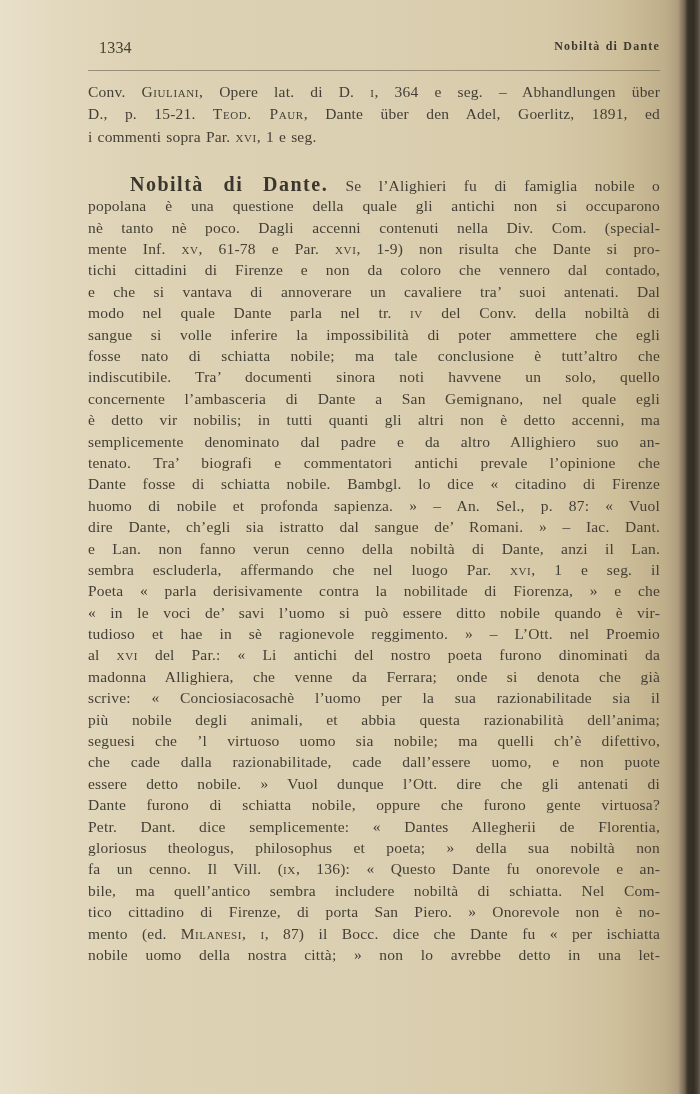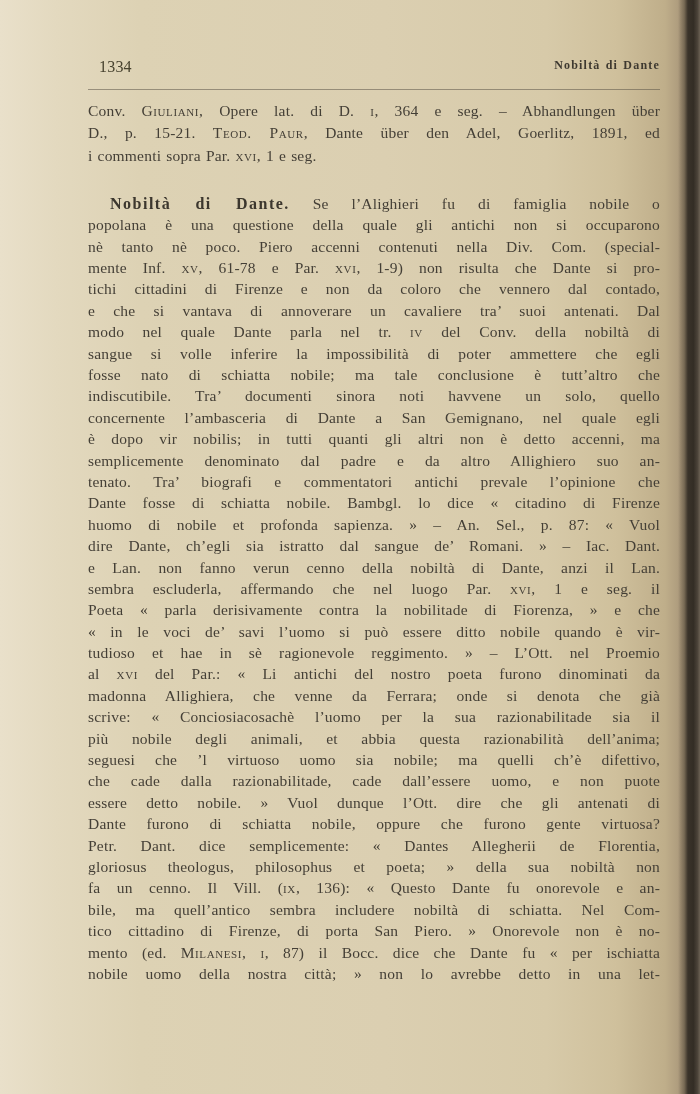--- a/index.html
+++ b/index.html
@@ -15,21 +15,21 @@
     color:#443f36;
   }
   
   .edge-dark{
     position:absolute;top:0;right:0;width:22px;height:100%;
     background:linear-gradient(90deg,
       rgba(90,78,60,0) 0%, rgba(80,70,55,.55) 28%,
       #3a332a 45%, #332d25 70%, #4a4238 88%, #6a6053 100%);
   }
   .textblock{
-    position:absolute;left:88px;top:58px;width:572px;
+    position:absolute;left:88px;top:39px;width:572px;
     font-size:15.5px;letter-spacing:.2px;word-spacing:1px;
   }
   .header{position:relative;height:24px;}
   .pagenum{position:absolute;left:11px;top:0;font-size:16px;color:#47422f;}
   .runtitle{
     display:block;text-align:right;font-weight:bold;font-size:12px;
     letter-spacing:1.2px;color:#3e3930;
   }
   .rule{
     height:0;border-bottom:1.5px solid rgba(93,86,72,.55);
@@ -40,21 +40,21 @@
   .p1{margin-top:26px;}
   .line{
     text-align:justify;text-align-last:justify;
     overflow:hidden;white-space:nowrap;
   }
   .p0 .line{line-height:22.3px;height:22.3px;}
   .p1 .line{line-height:21.4px;height:21.4px;}
   .line.short{text-align-last:left;}
   .r-n{}
   .r-i{}
-  .r-b{font-weight:bold;letter-spacing:1.5px;font-size:16px;color:#3c372e;}
+  .r-b{font-weight:bold;letter-spacing:1.5px;font-size:20px;color:#3c372e;margin-left:20px;}
   .r-sc{font-variant:small-caps;letter-spacing:.6px;}
 </style>
 </head>
 <body>
 
 <div class="page">
   <div class="textblock">
     <div class="header">
       <span class="pagenum">1334</span>
       <span class="runtitle">Nobiltà di Dante</span>
@@ -62,30 +62,30 @@
     <div class="rule"></div>
     <div class="paras" id="paras">
         <div class="para p0">
           <div class="line"><span class="r-i">Conv.</span><span class="r-n"> </span><span class="r-sc">Giuliani</span><span class="r-n">, </span><span class="r-i">Opere lat. di D.</span><span class="r-n"> </span><span class="r-sc">i</span><span class="r-n">, 364 e seg. – </span><span class="r-i">Abhandlungen über</span></div>
           <div class="line"><span class="r-i">D.</span><span class="r-n">, p. 15-21. </span><span class="r-sc">Teod. Paur</span><span class="r-n">, </span><span class="r-i">Dante über den Adel</span><span class="r-n">, Goerlitz, 1891, ed</span></div>
           <div class="line short"><span class="r-n">i commenti sopra </span><span class="r-i">Par.</span><span class="r-n"> </span><span class="r-sc">xvi</span><span class="r-n">, 1 e seg.</span></div>
         </div>
         <div class="para p1">
           <div class="line" style="text-indent: 22px;"><span class="r-b">Nobiltà di Dante.</span><span class="r-n"> Se l’Alighieri fu di famiglia nobile o</span></div>
           <div class="line"><span class="r-n">popolana è una questione della quale gli antichi non si occuparono</span></div>
-          <div class="line"><span class="r-n">nè tanto nè poco. Piero accenni contenuti nella </span><span class="r-i">Div. Com.</span><span class="r-n"> (special-</span></div>
+          <div class="line"><span class="r-n">nè tanto nè poco. Dagli accenni contenuti nella </span><span class="r-i">Div. Com.</span><span class="r-n"> (special-</span></div>
           <div class="line"><span class="r-n">mente </span><span class="r-i">Inf.</span><span class="r-n"> </span><span class="r-sc">xv</span><span class="r-n">, 61-78 e </span><span class="r-i">Par.</span><span class="r-n"> </span><span class="r-sc">xvi</span><span class="r-n">, 1-9) non risulta che Dante si pro-</span></div>
           <div class="line"><span class="r-n">tichi cittadini di Firenze e non da coloro che vennero dal contado,</span></div>
           <div class="line"><span class="r-n">e che si vantava di annoverare un cavaliere tra’ suoi antenati. Dal</span></div>
           <div class="line"><span class="r-n">modo nel quale Dante parla nel tr. </span><span class="r-sc">iv</span><span class="r-n"> del </span><span class="r-i">Conv.</span><span class="r-n"> della nobiltà di</span></div>
           <div class="line"><span class="r-n">sangue si volle inferire la impossibilità di poter ammettere che egli</span></div>
           <div class="line"><span class="r-n">fosse nato di schiatta nobile; ma tale conclusione è tutt’altro che</span></div>
           <div class="line"><span class="r-n">indiscutibile. Tra’ documenti sinora noti havvene un solo, quello</span></div>
           <div class="line"><span class="r-n">concernente l’ambasceria di Dante a San Gemignano, nel quale egli</span></div>
-          <div class="line"><span class="r-n">è dopo </span><span class="r-i">vir nobilis;</span><span class="r-n"> in tutti quanti gli altri non è detto accenni, ma</span></div>
+          <div class="line"><span class="r-n">è detto </span><span class="r-i">vir nobilis;</span><span class="r-n"> in tutti quanti gli altri non è detto accenni, ma</span></div>
           <div class="line"><span class="r-n">semplicemente denominato dal padre e da altro Allighiero suo an-</span></div>
           <div class="line"><span class="r-n">tenato. Tra’ biografi e commentatori antichi prevale l’opinione che</span></div>
           <div class="line"><span class="r-n">Dante fosse di schiatta nobile. </span><span class="r-i">Bambgl.</span><span class="r-n"> lo dice « citadino di Firenze</span></div>
           <div class="line"><span class="r-n">huomo di nobile et profonda sapienza. » – </span><span class="r-i">An. Sel.</span><span class="r-n">, p. 87: « Vuol</span></div>
           <div class="line"><span class="r-n">dire Dante, ch’egli sia istratto dal sangue de’ Romani. » – </span><span class="r-i">Iac. Dant.</span></div>
           <div class="line"><span class="r-n">e </span><span class="r-i">Lan.</span><span class="r-n"> non fanno verun cenno della nobiltà di Dante, anzi il </span><span class="r-i">Lan.</span></div>
           <div class="line"><span class="r-n">sembra escluderla, affermando che nel luogo </span><span class="r-i">Par.</span><span class="r-n"> </span><span class="r-sc">xvi</span><span class="r-n">, 1 e seg. il</span></div>
           <div class="line"><span class="r-n">Poeta « parla derisivamente contra la nobilitade di Fiorenza, » e che</span></div>
           <div class="line"><span class="r-n">« in le voci de’ savi l’uomo si può essere ditto nobile quando è vir-</span></div>
           <div class="line"><span class="r-n">tudioso et hae in sè ragionevole reggimento. » – L’</span><span class="r-i">Ott.</span><span class="r-n"> nel Proemio</span></div>

